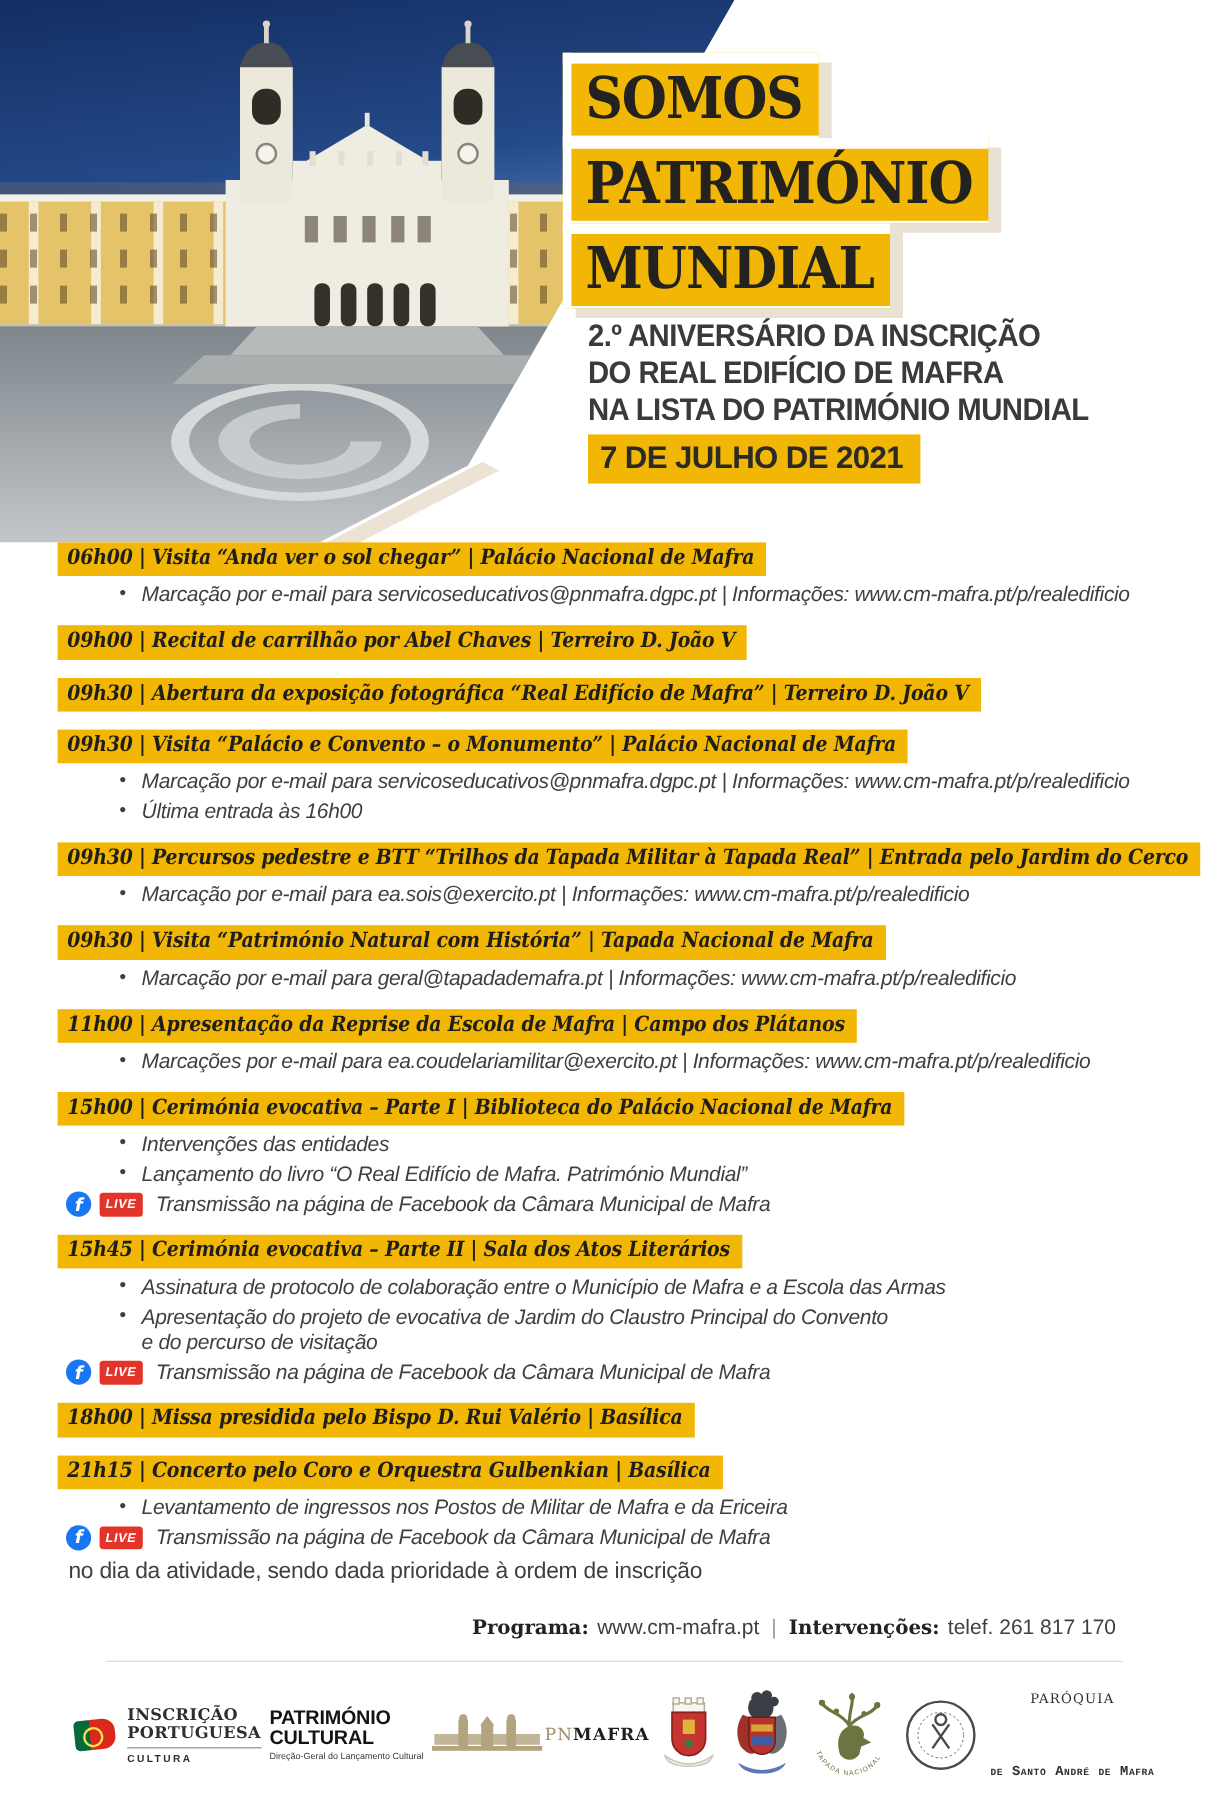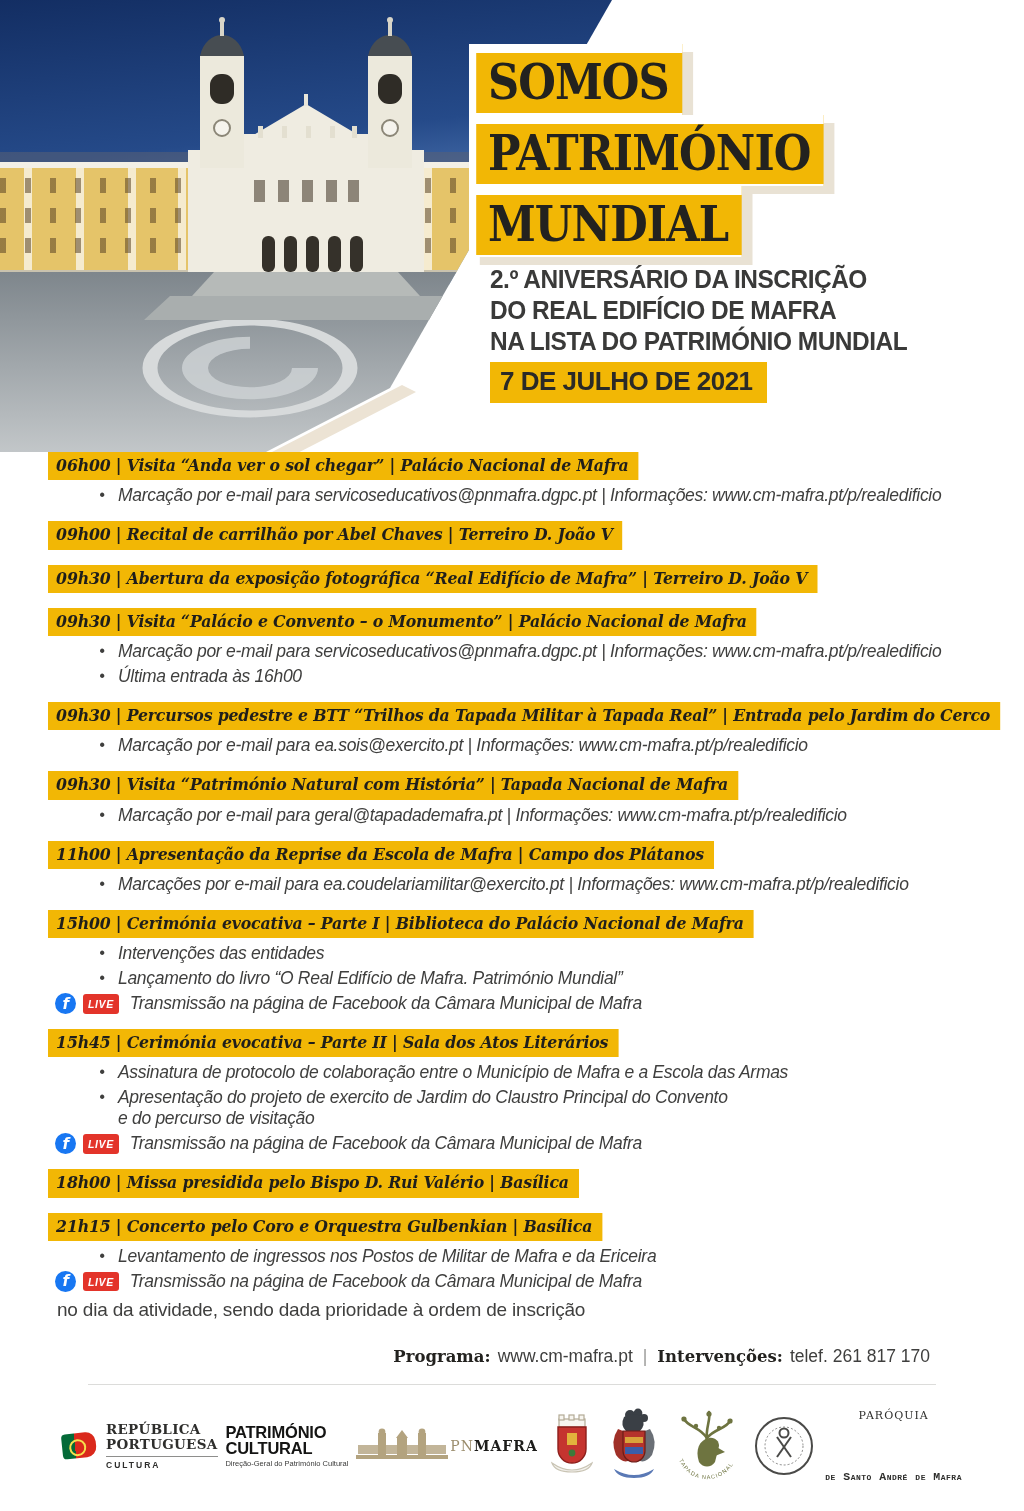--- a/index.html
+++ b/index.html
@@ -342,21 +342,21 @@
       <span class="bar-text">15h45 | Cerimónia evocativa – Parte II | Sala dos Atos Literários</span>
     </div>
     <ul class="rows">
   <li class="row">
     <span class="dot">•</span>
     <span class="txt">Assinatura de protocolo de colaboração entre o Município de Mafra e a Escola das Armas</span>
   </li>
 
   <li class="row">
     <span class="dot">•</span>
-    <span class="txt">Apresentação do projeto de exercito de Jardim do Claustro Principal do Convento
+    <span class="txt">Apresentação do projeto de evocativa de Jardim do Claustro Principal do Convento
 e do percurso de visitação</span>
   </li>
 
   <li class="row fb-row">
     <span class="fb-circle">f</span>
     <span class="live-badge">LIVE</span>
     <span class="txt">Transmissão na página de Facebook da Câmara Municipal de Mafra</span>
   </li>
 </ul>
   </section>
@@ -402,34 +402,34 @@
 <div class="divider"></div>
 
 <div class="logos">
 
   <div class="logo">
     <div class="flag">
         <span class="flag-sphere"></span>
       </div>
     <div>
       <div class="rp-name">
-        <span>REPÚBLICA</span><br>
+        <span>INSCRIÇÃO</span><br>
         <span>PORTUGUESA</span>
       </div>
       <div class="rp-rule"></div>
       <div class="rp-sub">CULTURA</div>
     </div>
   </div>
 
   <div class="logo" style="display:block;">
     <div class="pc-name">
       <span>PATRIMÓNIO</span><br>
       <span>CULTURAL</span>
     </div>
-    <div class="pc-sub">Direção-Geral do Património Cultural</div>
+    <div class="pc-sub">Direção-Geral do Lançamento Cultural</div>
   </div>
 
   <div class="logo logo-pnmafra">
     <svg width="92" height="42" viewBox="0 0 92 42">
       <g fill="#b3a37f">
         <rect x="0" y="30" width="92" height="4"></rect>
         <rect x="2" y="20" width="88" height="9" opacity="0.8"></rect>
         <rect x="22" y="8" width="8" height="22"></rect>
           <circle cx="26" cy="7" r="3.4"></circle>
         <rect x="62" y="8" width="8" height="22"></rect>

